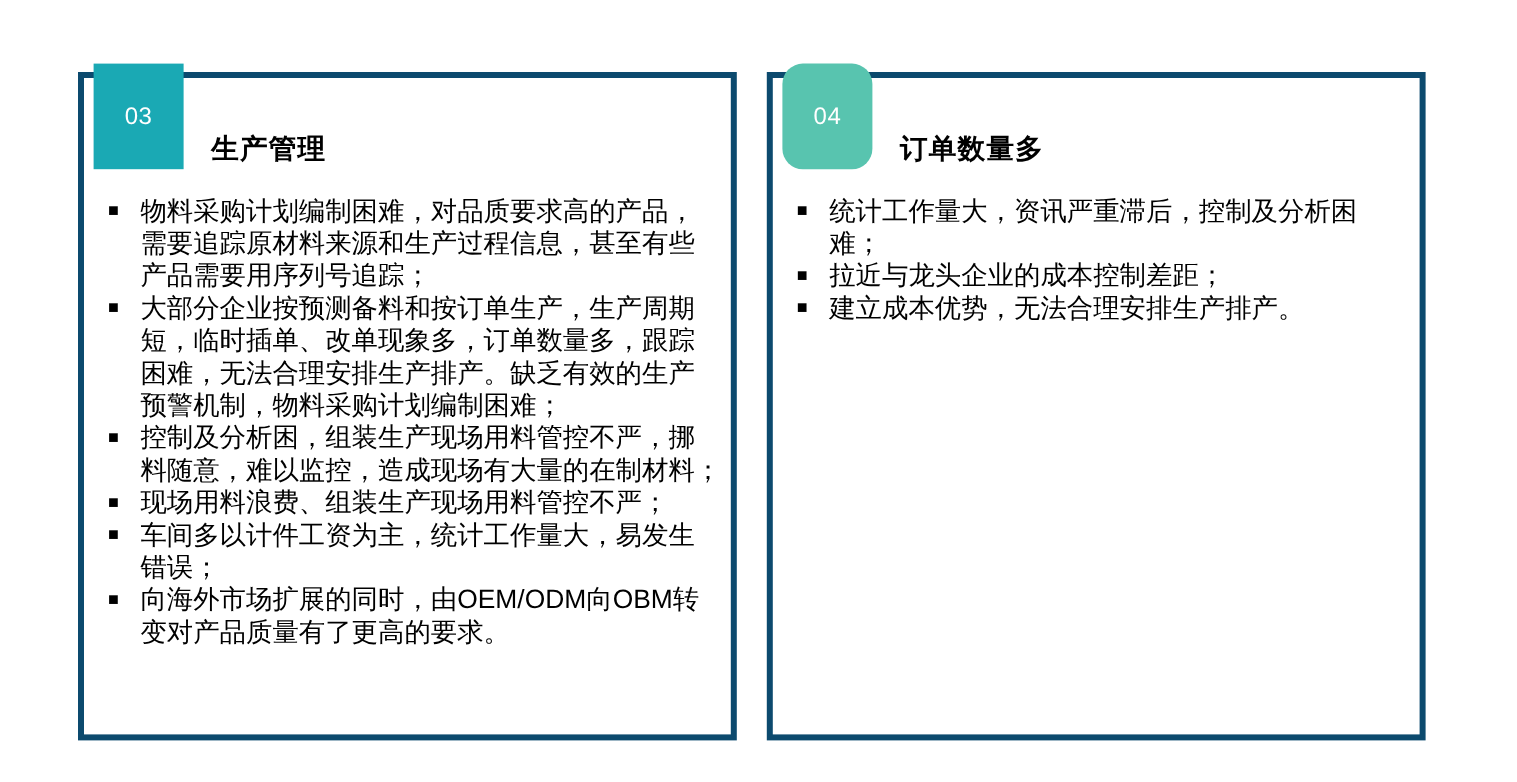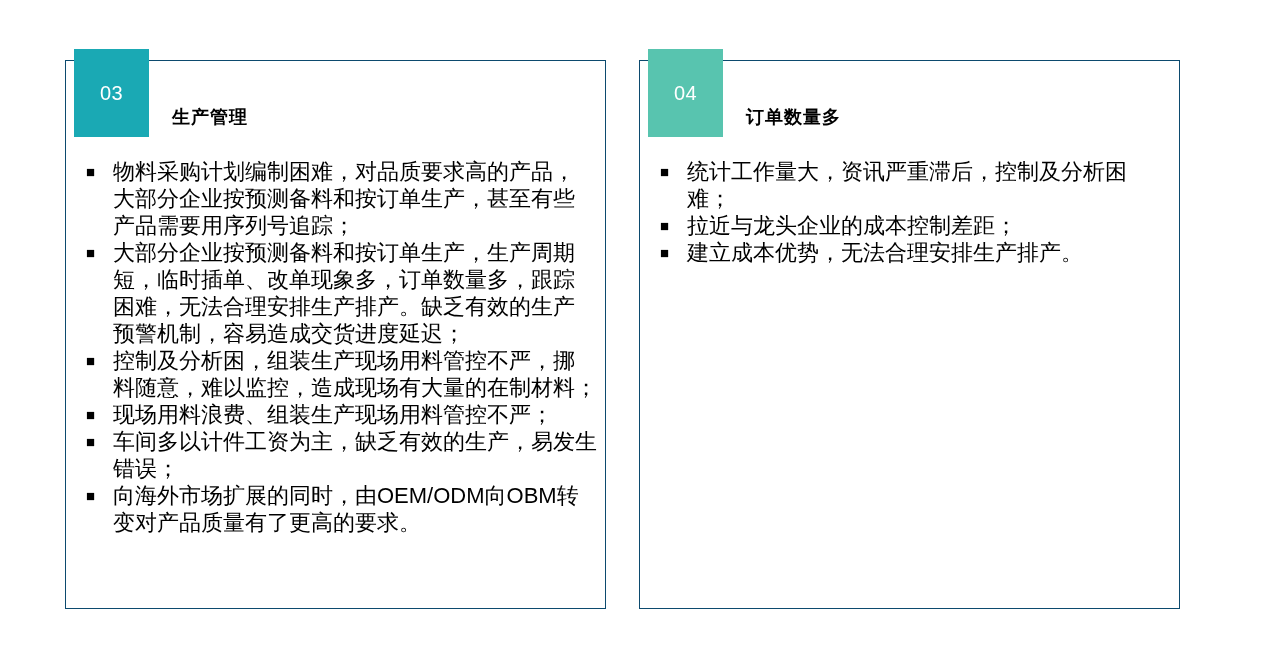--- a/index.html
+++ b/index.html
@@ -14,42 +14,42 @@
     height: 652px;
     background: #ffffff;
     overflow: hidden;
   }
   .card {
     position: absolute;
     top: 60px;
     width: 539px;
     height: 547px;
     background: #ffffff;
-    border: 1px solid #0c4a6e;
+    border: 5px solid #0c4a6e;
   }
   .card.left  { left: 65px; }
   .card.right { left: 639px; }
   .badge {
     position: absolute;
     top: -12px;
     left: 8px;
     width: 75px;
     height: 88px;
     display: flex;
     align-items: center;
     justify-content: center;
     color: #ffffff;
     font-size: 20px;
     letter-spacing: 0.5px;
   }
   .card-title {
     position: absolute;
     left: 106px;
     top: 44px;
-    font-size: 18px;
+    font-size: 23px;
     font-weight: 700;
     color: #000000;
     letter-spacing: 1px;
     white-space: nowrap;
   }
   ul.bullets {
     list-style: none;
     margin: 0;
     padding: 0;
     position: absolute;
@@ -84,54 +84,54 @@
 
   <div class="card left">
     <div class="badge" style="background-color: rgb(26, 169, 180);">
       <span>03</span>
     </div>
     <div class="card-title">生产管理</div>
     <ul class="bullets">
         <li>
           <span class="marker">■</span>
           <span class="bullet-text">物料采购计划编制困难，对品质要求高的产品，
-大部分企业按预测备料和按订单生产，甚至有些
+需要追踪原材料来源和生产过程信息，甚至有些
 产品需要用序列号追踪；</span>
         </li>
         <li>
           <span class="marker">■</span>
           <span class="bullet-text">大部分企业按预测备料和按订单生产，生产周期
 短，临时插单、改单现象多，订单数量多，跟踪
 困难，无法合理安排生产排产。缺乏有效的生产
-预警机制，容易造成交货进度延迟；</span>
+预警机制，物料采购计划编制困难；</span>
         </li>
         <li>
           <span class="marker">■</span>
           <span class="bullet-text">控制及分析困，组装生产现场用料管控不严，挪
 料随意，难以监控，造成现场有大量的在制材料；</span>
         </li>
         <li>
           <span class="marker">■</span>
           <span class="bullet-text">现场用料浪费、组装生产现场用料管控不严；</span>
         </li>
         <li>
           <span class="marker">■</span>
-          <span class="bullet-text">车间多以计件工资为主，缺乏有效的生产，易发生
+          <span class="bullet-text">车间多以计件工资为主，统计工作量大，易发生
 错误；</span>
         </li>
         <li>
           <span class="marker">■</span>
           <span class="bullet-text">向海外市场扩展的同时，由OEM/ODM向OBM转
 变对产品质量有了更高的要求。</span>
         </li>
       </ul>
   </div>
 
   <div class="card right">
-    <div class="badge" style="background-color: rgb(88, 196, 175);">
+    <div class="badge" style="background-color: rgb(88, 196, 175); border-radius: 17px;">
       <span>04</span>
     </div>
     <div class="card-title">订单数量多</div>
     <ul class="bullets">
         <li>
           <span class="marker">■</span>
           <span class="bullet-text">统计工作量大，资讯严重滞后，控制及分析困
 难；</span>
         </li>
         <li>

